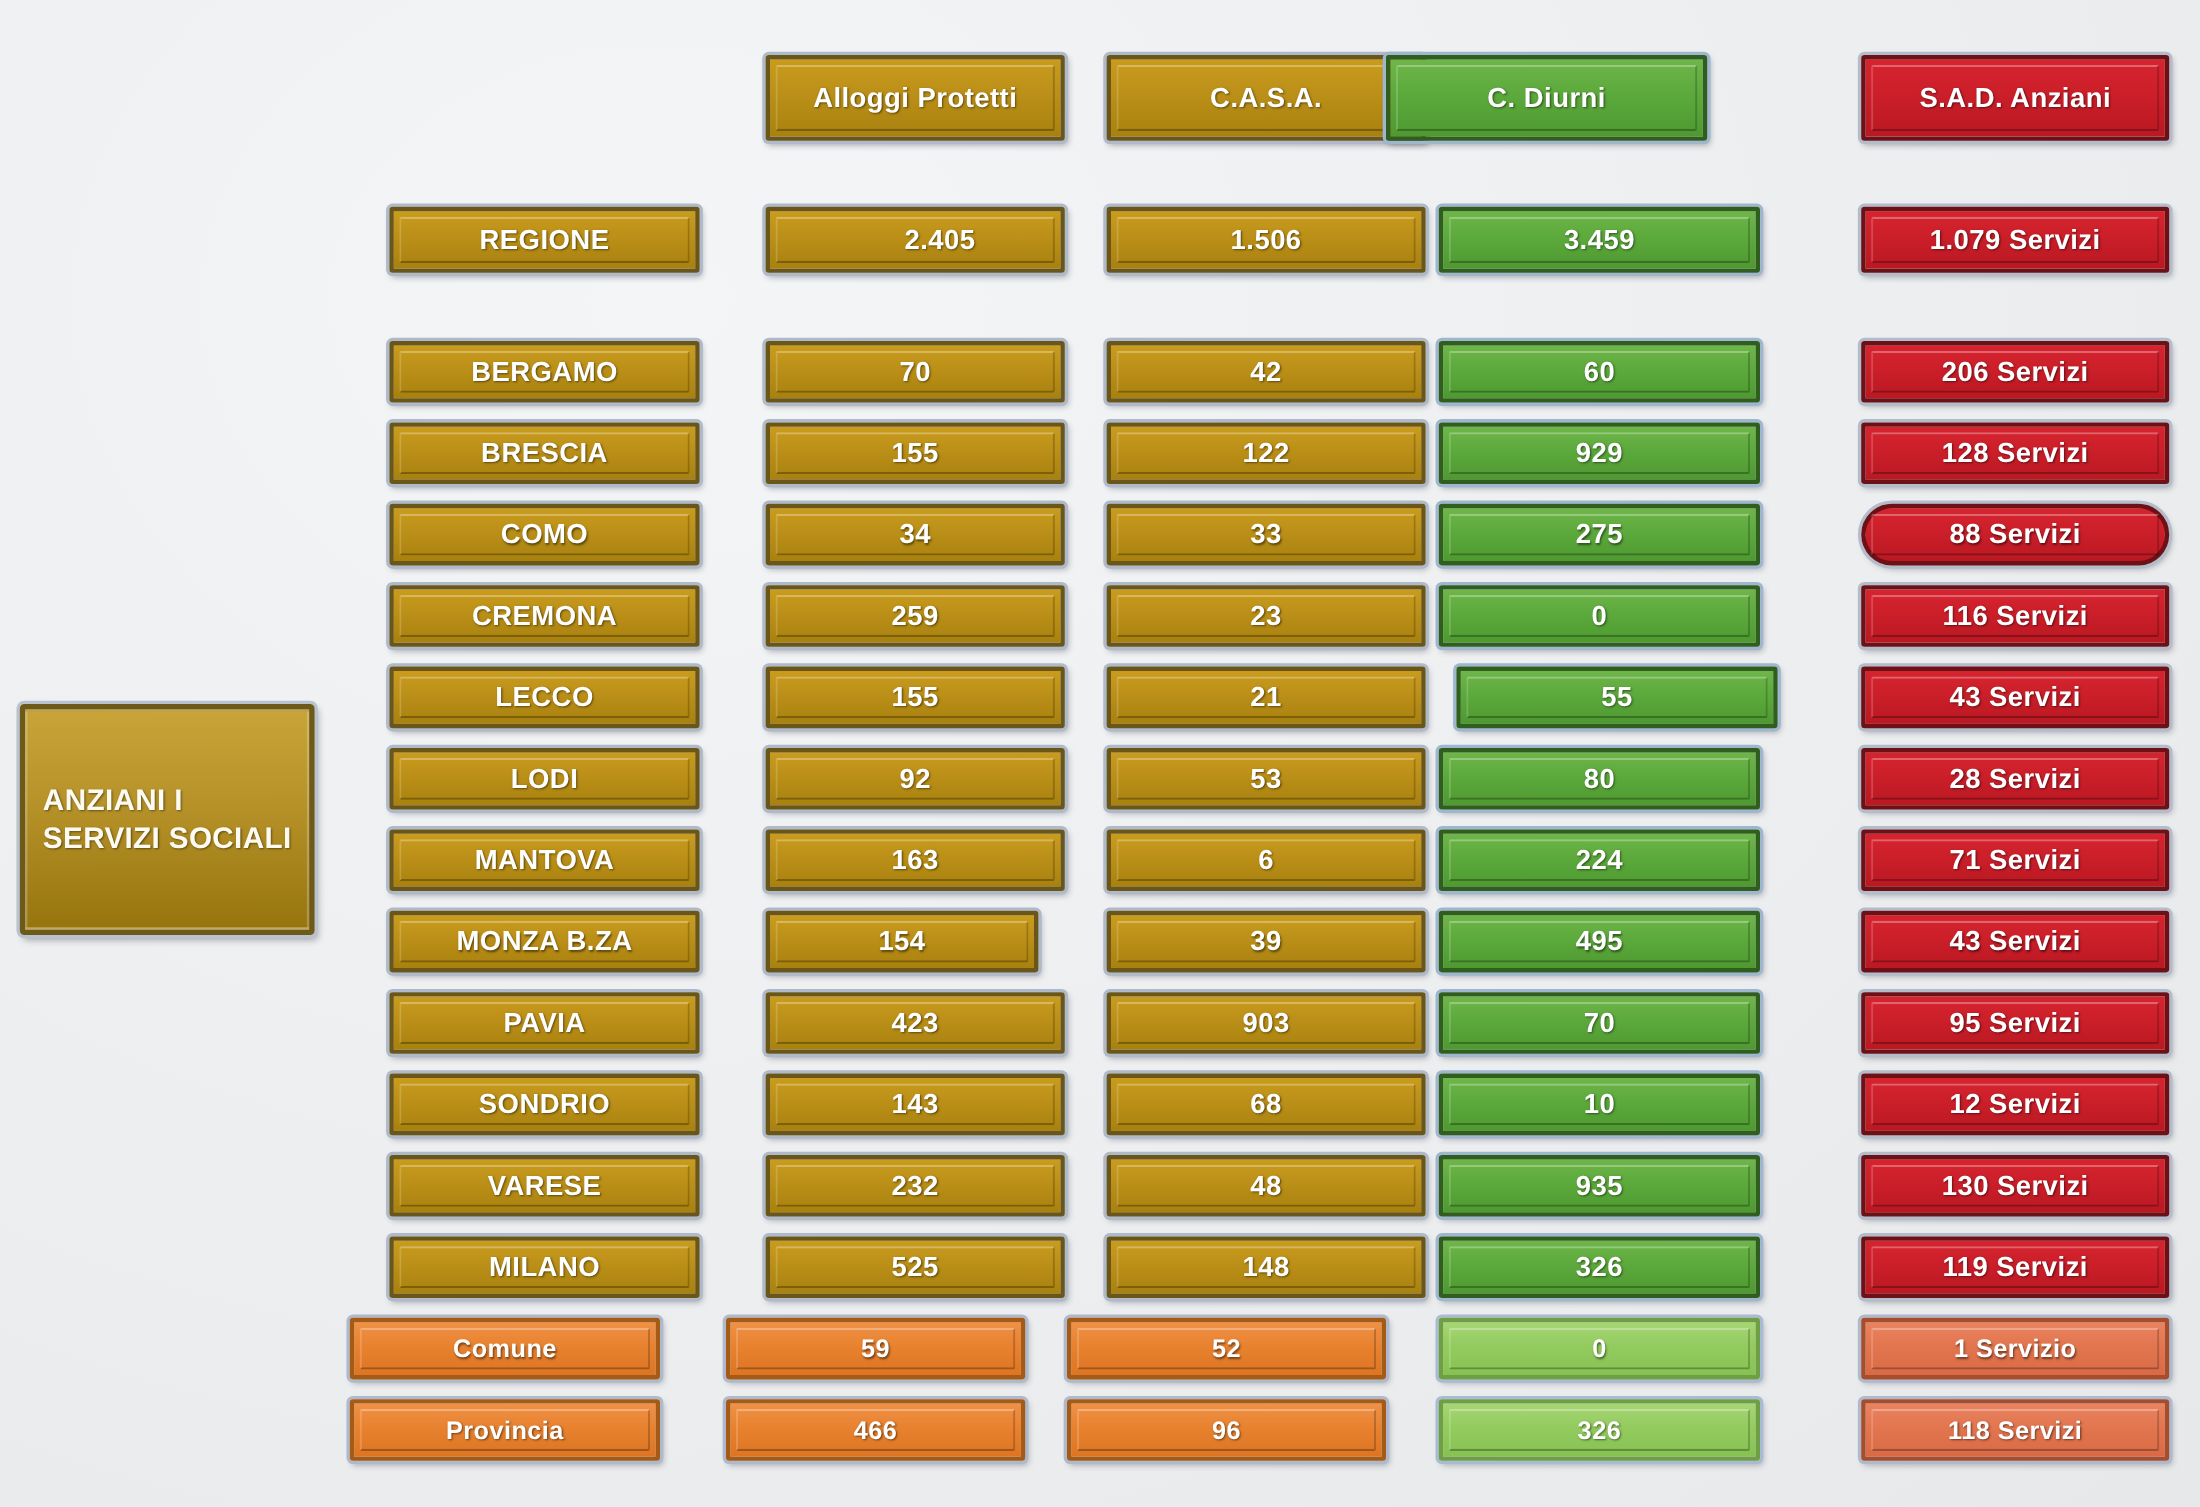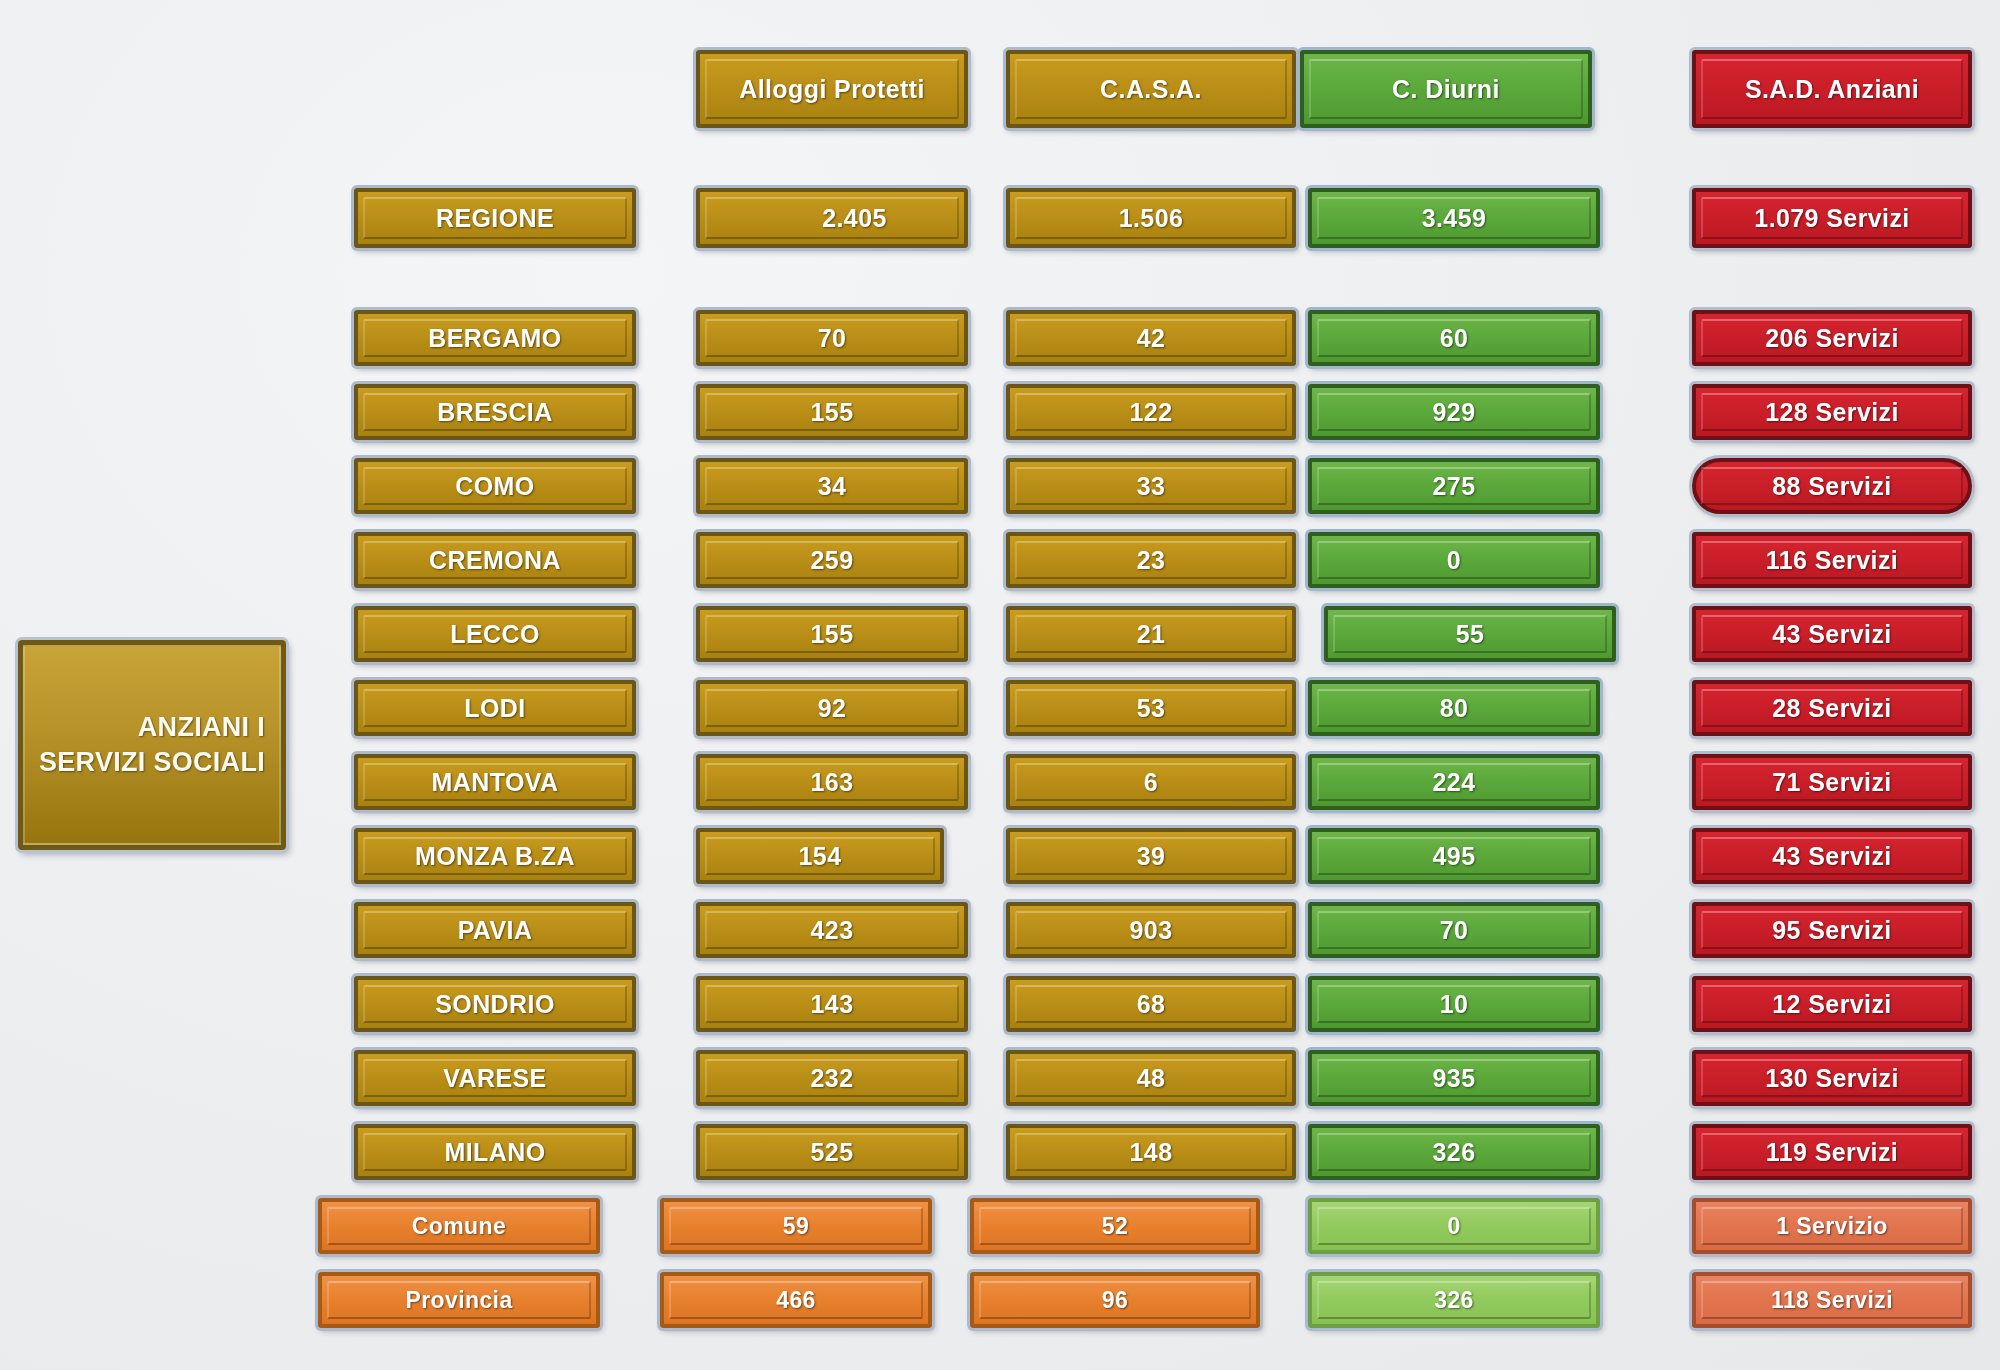--- a/index.html
+++ b/index.html
@@ -36,21 +36,21 @@
     box-sizing:border-box;
     border:2px solid rgba(255,255,255,.22);
     display:flex;align-items:center;justify-content:center;
     background:linear-gradient(180deg,rgba(255,255,255,.12),rgba(0,0,0,.10));
   }
   .title-plaque .txt{
     color:#fdfaf2;
     font-size:27px;
     font-weight:700;
     line-height:1.28;
-    text-align:right;
+    text-align:left;
     letter-spacing:.3px;
     text-shadow:1px 1px 2px rgba(0,0,0,.45);
     white-space:pre-line;
   }
 
   
   .cell{
     position:absolute;
     box-sizing:border-box;
     border-radius:3px;
@@ -125,21 +125,21 @@
   </div>
 
 <div class="cell gold hdr" style="left: 660px; top: 50px; width: 272px; height: 78px;">
       <div class="bevel"></div>
       <span class="label">Alloggi Protetti</span>
     </div>
     <div class="cell gold hdr" style="left: 970px; top: 50px; width: 290px; height: 78px;">
       <div class="bevel"></div>
       <span class="label">C.A.S.A.</span>
     </div>
-    <div class="cell green hdr" style="left: 1300px; top: 50px; width: 292px; height: 78px;">
+    <div class="cell green hdr" style="left: 1260px; top: 50px; width: 292px; height: 78px;">
       <div class="bevel"></div>
       <span class="label">C. Diurni</span>
     </div>
     <div class="cell red hdr" style="left: 1692px; top: 50px; width: 280px; height: 78px;">
       <div class="bevel"></div>
       <span class="label">S.A.D. Anziani</span>
     </div>
     <div class="cell gold rowlabel" style="left: 318px; top: 188px; width: 282px; height: 60px;">
       <div class="bevel"></div>
       <span class="label">REGIONE</span>

